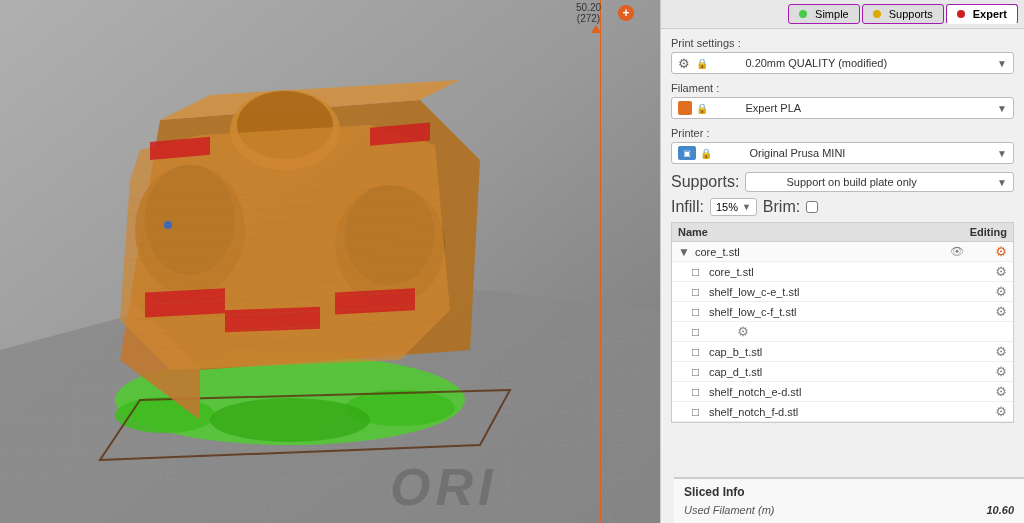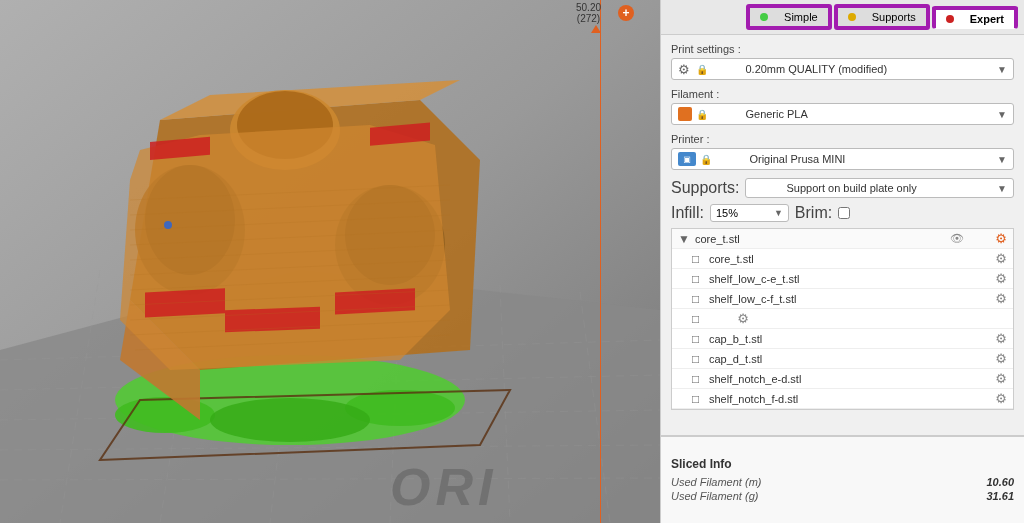--- a/index.html
+++ b/index.html
@@ -66,28 +66,28 @@
       justify-content: flex-end;
       align-items: center;
       padding: 4px 6px;
       background: #e8e8e8;
       border-bottom: 1px solid #ccc;
       gap: 2px;
     }
 
     .tab-btn {
       padding: 3px 10px;
-      border: 4px solid #a21caf;
+      border: 1px solid #a21caf;
       background: #ddd;
       cursor: pointer;
       font-size: 11px;
       border-radius: 3px;
       display: flex;
       align-items: center;
-      gap: 16px;
+      gap: 8px;
     }
 
     .tab-btn.active {
       background: #fff;
       border-bottom: 1px solid #fff;
       font-weight: bold;
     }
 
     .tab-dot {
       width: 8px;
@@ -190,21 +190,20 @@
 
     .small-dropdown {
       display: flex;
       align-items: center;
       border: 1px solid #bbb;
       background: white;
       border-radius: 3px;
       padding: 2px 5px;
       cursor: pointer;
       font-size: 11px;
-      gap: 32px;
     }
 
     .small-dropdown .arrow {
       margin-left: 4px;
       font-size: 9px;
       color: #666;
     }
 
     
     .object-table {
@@ -285,21 +284,22 @@
     }
 
     .edit-gear.orange {
       color: #e06020;
     }
 
     
     .sliced-info {
       border-top: 2px solid #ccc;
       background: #f8f8f8;
-      padding: 20px 10px;
+      padding: 6px 10px;
+      margin-left: 13px;
     }
 
     .sliced-title {
       font-size: 12px;
       font-weight: bold;
       color: #333;
       margin-bottom: 4px;
     }
 
     .sliced-row {
@@ -496,21 +496,21 @@
         <span class="text">0.20mm QUALITY (modified)</span>
         <span class="arrow">▼</span>
       </div>
     </div>
 
     <div class="setting-group">
       <div class="setting-label">Filament :</div>
       <div class="setting-dropdown">
         <div class="filament-color"></div>
         <span class="lock-icon">🔒</span>
-        <span class="text">Generic PLA</span>
+        <span class="text">Expert PLA</span>
         <span class="arrow">▼</span>
       </div>
     </div>
 
     <div class="setting-group">
       <div class="setting-label">Printer :</div>
       <div class="setting-dropdown">
         <div class="printer-icon">▣</div>
         <span class="lock-icon">🔒</span>
         <span class="text">Original Prusa MINI</span>
@@ -530,20 +530,24 @@
       <span class="inline-label">Infill:</span>
       <div class="small-dropdown">
         <span>15%</span>
         <span class="arrow">▼</span>
       </div>
       <span class="inline-label">Brim:</span>
       <input type="checkbox" style="">
     </div>
 
     <div class="object-table">
+      <div class="object-table-header">
+        <span class="col-name">Name</span>
+        <span class="col-editing">Editing</span>
+      </div>
 
       <div class="object-row parent">
         <span class="row-icon">▼</span>
         <span class="row-name">core_t.stl</span>
         <span class="row-eye">👁</span>
         <span class="row-edit">
           <span class="edit-gear orange">⚙</span>
         </span>
       </div>
 
@@ -619,19 +623,15 @@
       </div>
     </div>
   </div>
 
   <div class="sliced-info">
     <div class="sliced-title">Sliced Info</div>
     <div class="sliced-row">
       <span class="label">Used Filament (m)</span>
       <span class="value">10.60</span>
     </div>
-    <div class="sliced-row">
-      <span class="label">Used Filament (g)</span>
-      <span class="value">31.61</span>
-    </div>
   </div>
 
 </div>
 
 </body></html>

